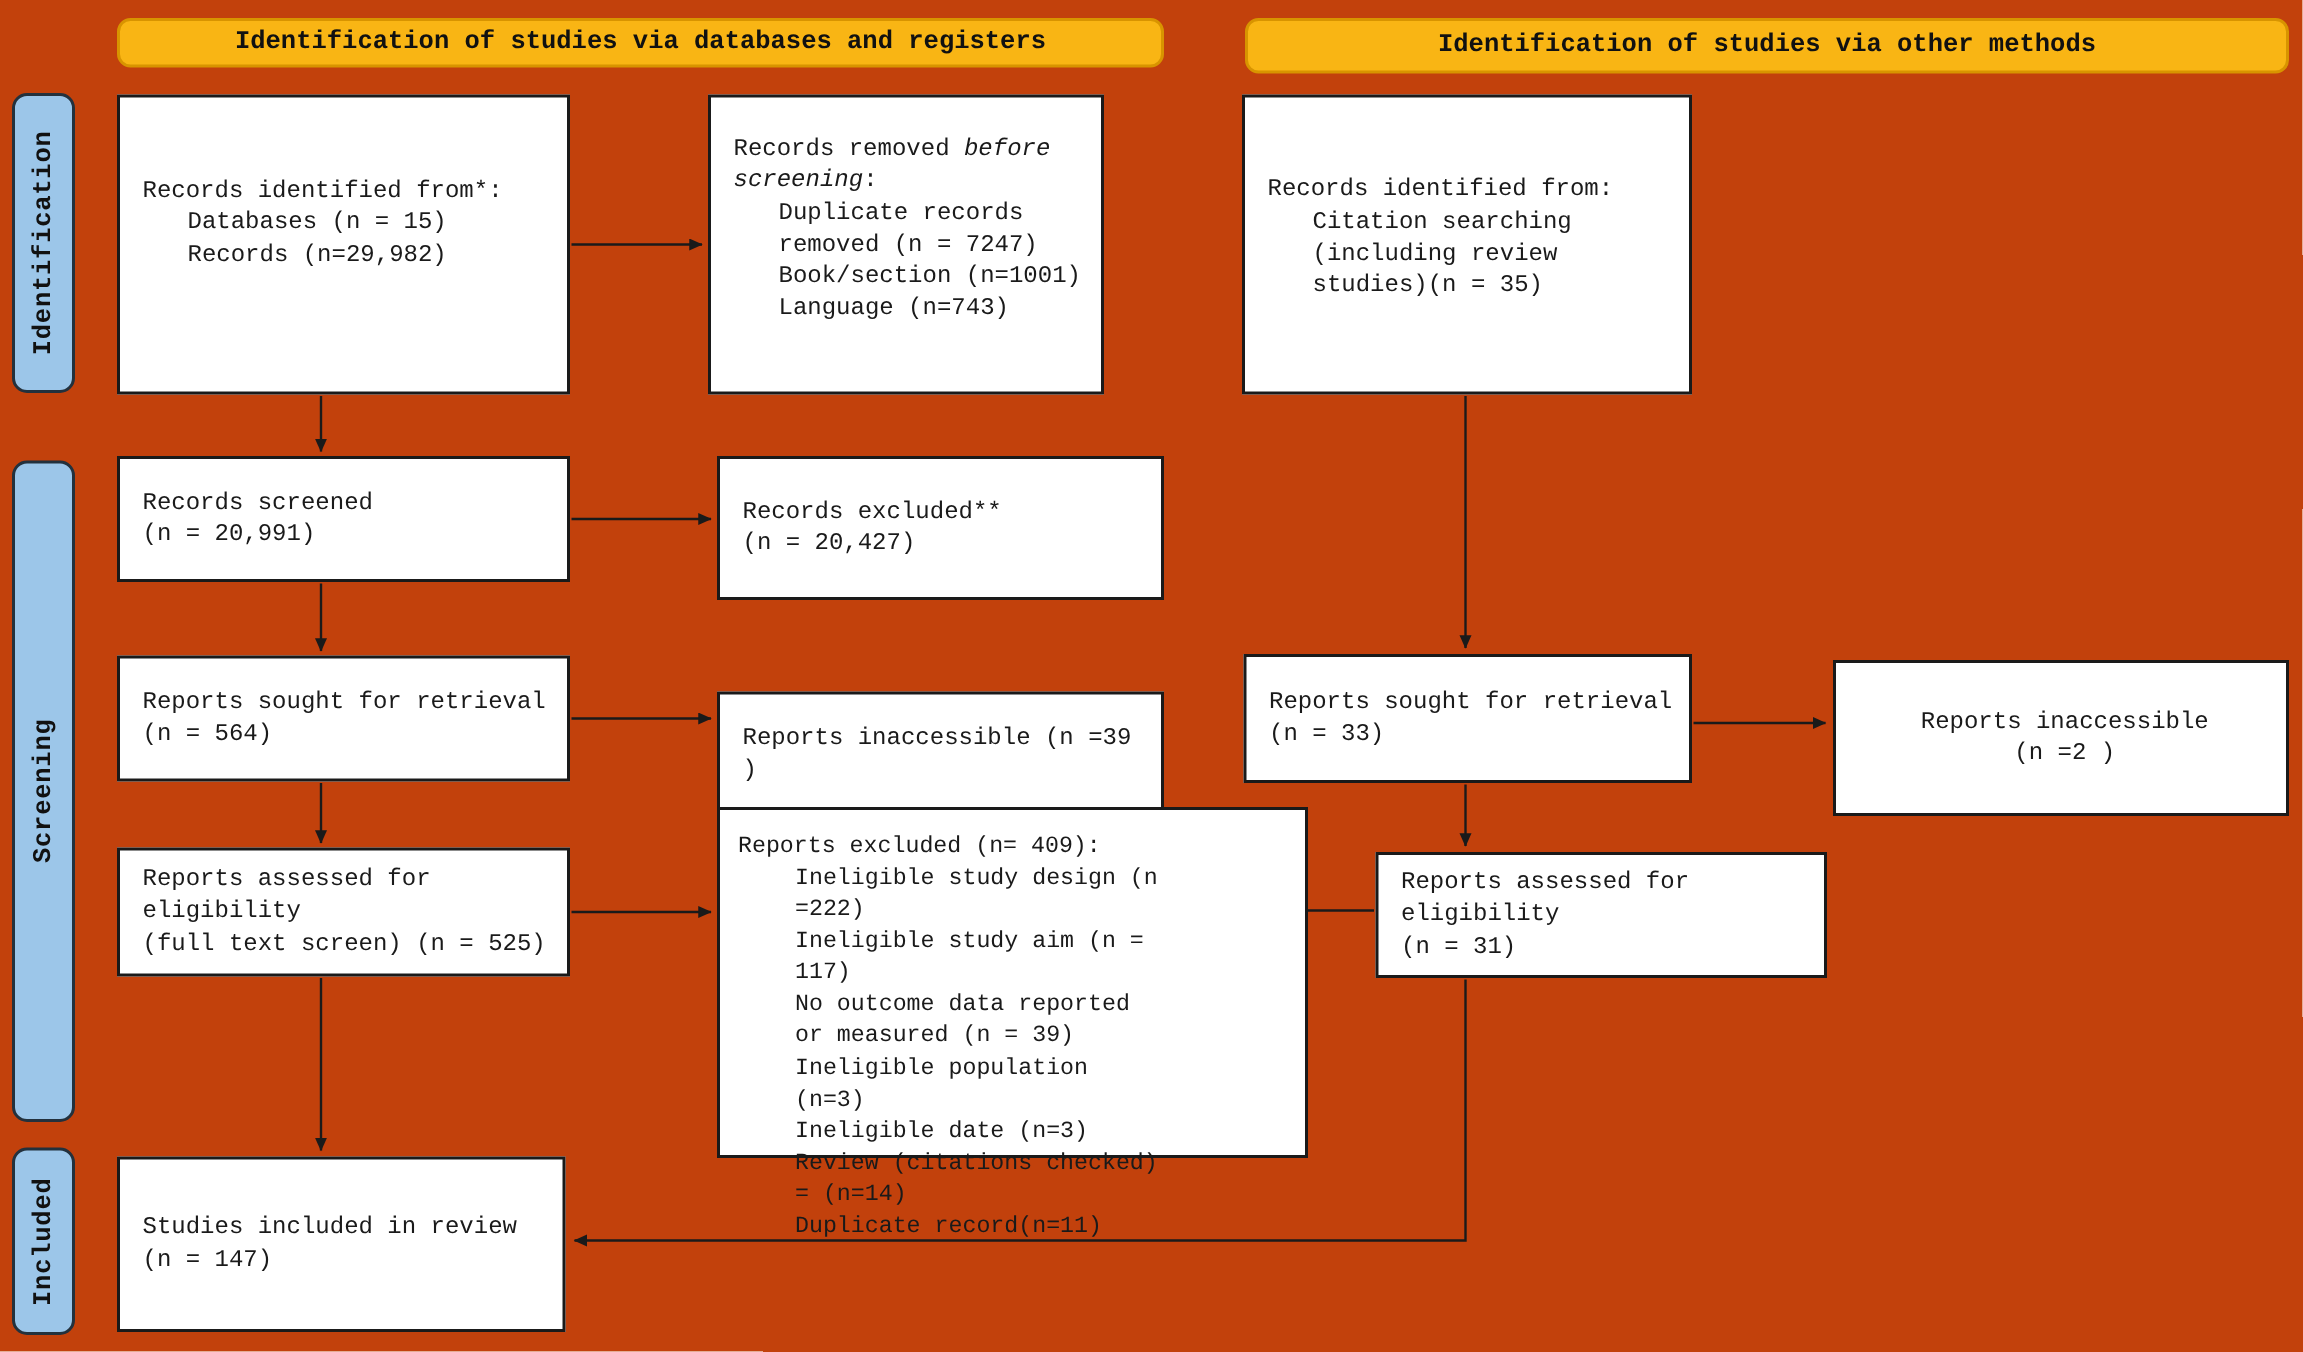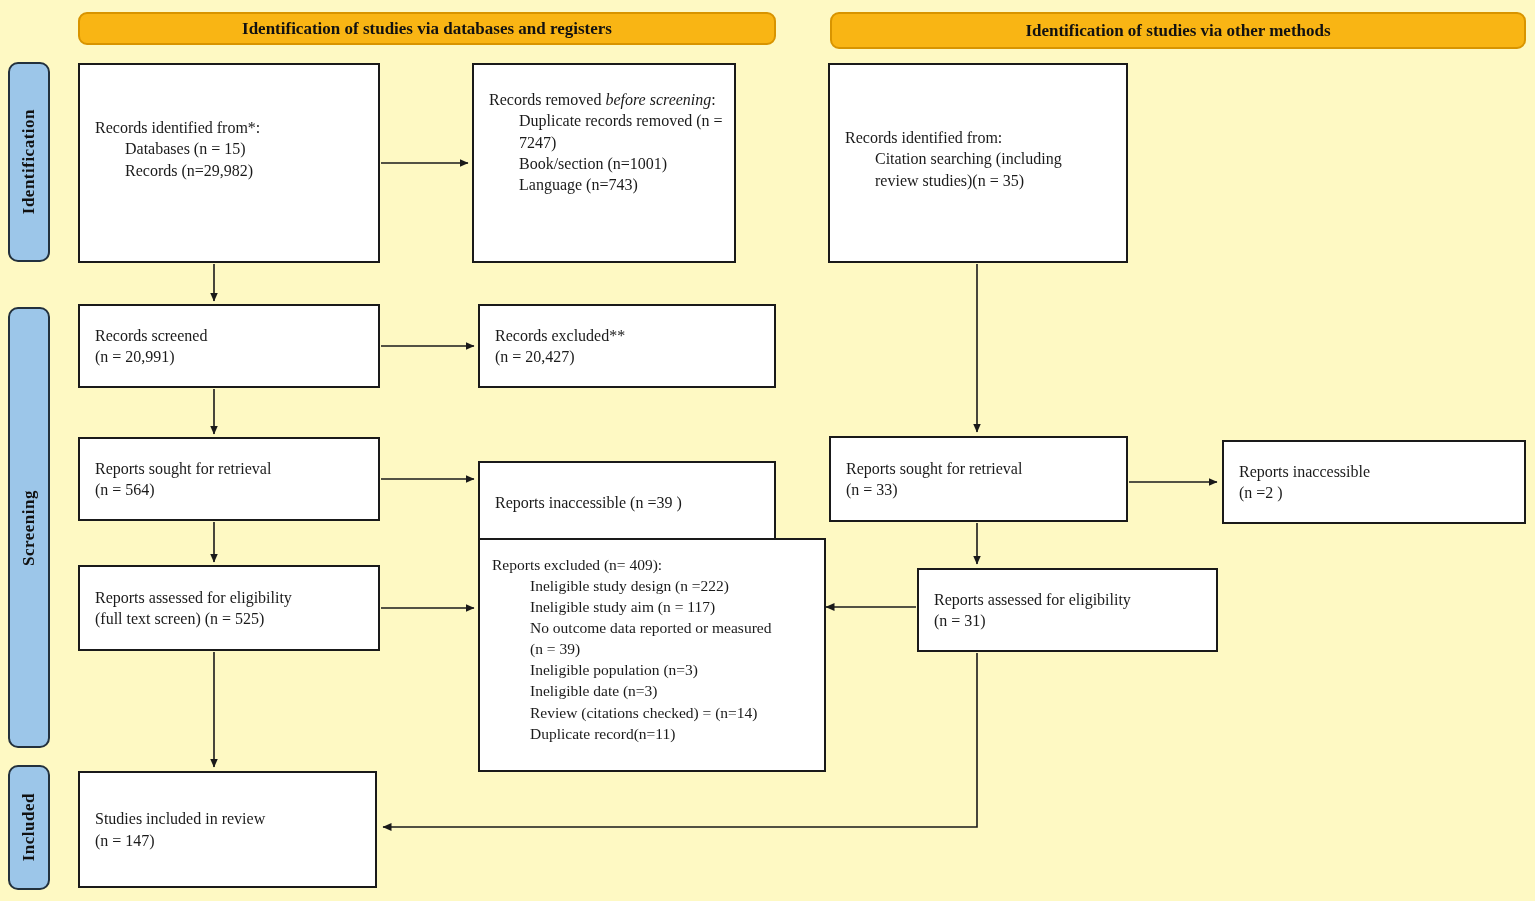--- a/index.html
+++ b/index.html
@@ -1,21 +1,21 @@
 <!DOCTYPE html>
 <html><head>
 <meta charset="utf-8">
 <style>
   html, body { margin: 0; padding: 0; background: #ffffff; }
   .canvas {
     position: relative;
     width: 1535px;
     height: 901px;
-    background: #fef9c3;
-    font-family: Liberation Serif, serif;
+    background: #c2410c;
+    font-family: Liberation Mono, monospace;
     color: #1a1a1a;
     overflow: hidden;
   }
   .hdr {
     position: absolute;
     background: #F9B514;
     border: 2px solid #D89400;
     border-radius: 9px;
     display: flex;
     align-items: center;
@@ -120,40 +120,40 @@
     <div class="indent">Duplicate records removed  (n = 7247)</div>
     <div class="indent">Book/section (n=1001)</div>
     <div class="indent">Language (n=743)</div>
   </div>
 
   <div class="box" style="left:78px; top:304px; width:302px; height:84px;">
     <div>Records screened</div>
     <div>(n = 20,991)</div>
   </div>
 
-  <div class="box" style="left:478px; top:304px; width:298px; height:84px;">
+  <div class="box" style="left:478px; top:304px; width:298px; height:96px;">
     <div>Records excluded**</div>
     <div>(n = 20,427)</div>
   </div>
 
   <div class="box" style="left:78px; top:437px; width:302px; height:84px;">
     <div>Reports sought for retrieval</div>
     <div>(n = 564)</div>
   </div>
 
   <div class="box" style="left:478px; top:437px; width:298px; height:84px;margin-top:24px;">
     <div>Reports inaccessible (n =39 )</div>
   </div>
 
   <div class="box" style="left:78px; top:565px; width:302px; height:86px;">
     <div>Reports assessed for eligibility</div>
     <div>(full text screen) (n = 525)</div>
   </div>
 
-  <div class="box top-align" id="box-h" style="left:478px; top:538px; width:348px; height:234px;">
+  <div class="box top-align" id="box-h" style="left:478px; top:538px; width:394px; height:234px;">
     <div>Reports excluded (n= 409):</div>
     <div class="bigindent">Ineligible study design (n =222)</div>
     <div class="bigindent">Ineligible study aim (n = 117)</div>
     <div class="bigindent">No outcome data reported or measured (n = 39)</div>
     <div class="bigindent">Ineligible population (n=3)</div>
     <div class="bigindent">Ineligible date (n=3)</div>
     <div class="bigindent">Review (citations checked) = (n=14)</div>
     <div class="bigindent">Duplicate record(n=11)</div>
   </div>
 
@@ -165,21 +165,21 @@
   <div class="box" id="box-j" style="left:828px; top:63px; width:300px; height:200px;">
     <div>Records identified from:</div>
     <div class="indent">Citation searching (including review studies)(n = 35)</div>
   </div>
 
   <div class="box" style="left:829px; top:436px; width:299px; height:86px;">
     <div>Reports sought for retrieval</div>
     <div>(n = 33)</div>
   </div>
 
-  <div class="box" style="left:1222px; top:440px; width:304px; height:84px;">
+  <div class="box" style="left:1222px; top:440px; width:304px; height:104px;text-align:center;">
     <div>Reports inaccessible</div>
     <div>(n =2 )</div>
   </div>
 
   <div class="box" style="left:917px; top:568px; width:301px; height:84px;">
     <div>Reports assessed for eligibility</div>
     <div>(n = 31)</div>
   </div>
 
 </div>

